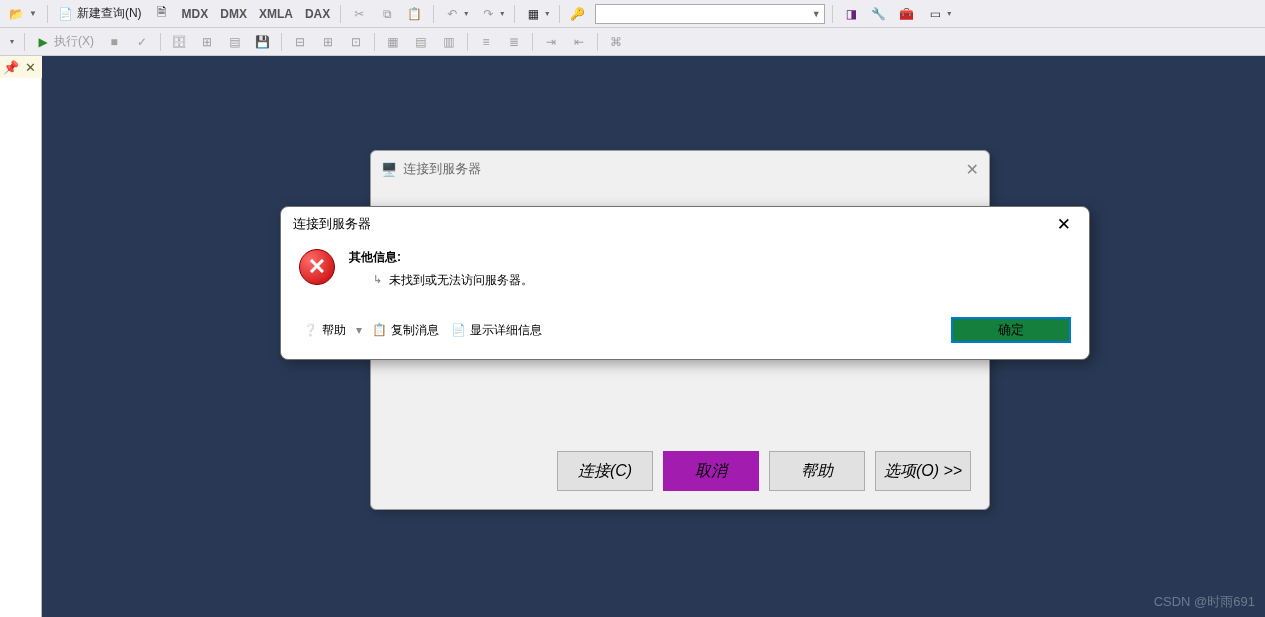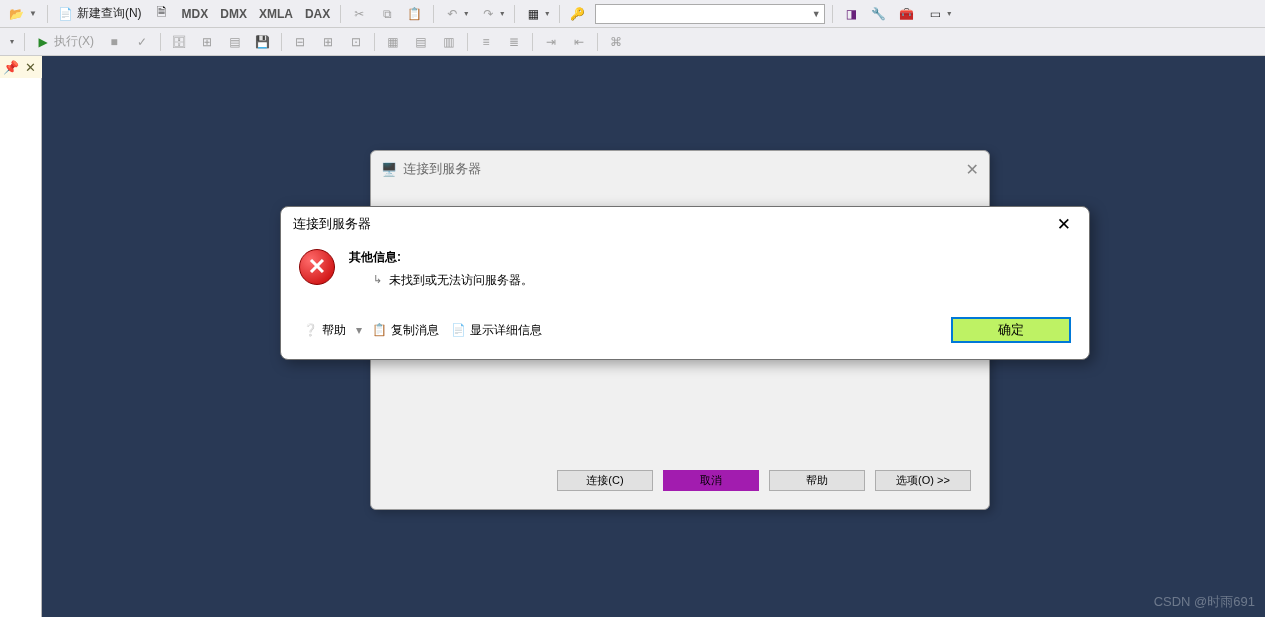--- a/index.html
+++ b/index.html
@@ -96,28 +96,29 @@
     }
     .bg-buttons {
       position: absolute;
       bottom: 18px;
       right: 18px;
       display: flex;
       gap: 10px;
     }
     .win-btn {
       min-width: 96px;
-      height: 21px;
+      height: 40px;
       background: #e1e1e1;
       border: 1px solid #adadad;
-      font-size: 11px;
+      font-size: 16px;
       cursor: pointer;
       display: inline-flex;
       align-items: center;
       justify-content: center;
+      font-style: italic;
     }
     .win-btn.default { border: 2px solid #a21caf; background: #a21caf; }
     
     .err-dialog {
       position: absolute;
       left: 280px;
       top: 206px;
       width: 810px;
       background: #fff;
       border: 1px solid #707070;
@@ -184,21 +185,21 @@
       color: #000;
       cursor: pointer;
       font-size: 12px;
       padding: 2px 4px;
     }
     .link-sep { color: #888; padding: 0 2px; }
     .ok-btn {
       margin-left: auto;
       min-width: 120px;
       height: 26px;
-      background: #bef264;
+      background: #15803d;
       border: 2px solid #0078d7;
       font-size: 13px;
       cursor: pointer;
     }
     .watermark {
       position: absolute;
       right: 10px;
       bottom: 6px;
       color: #9aa3b0;
       font-size: 13px;

